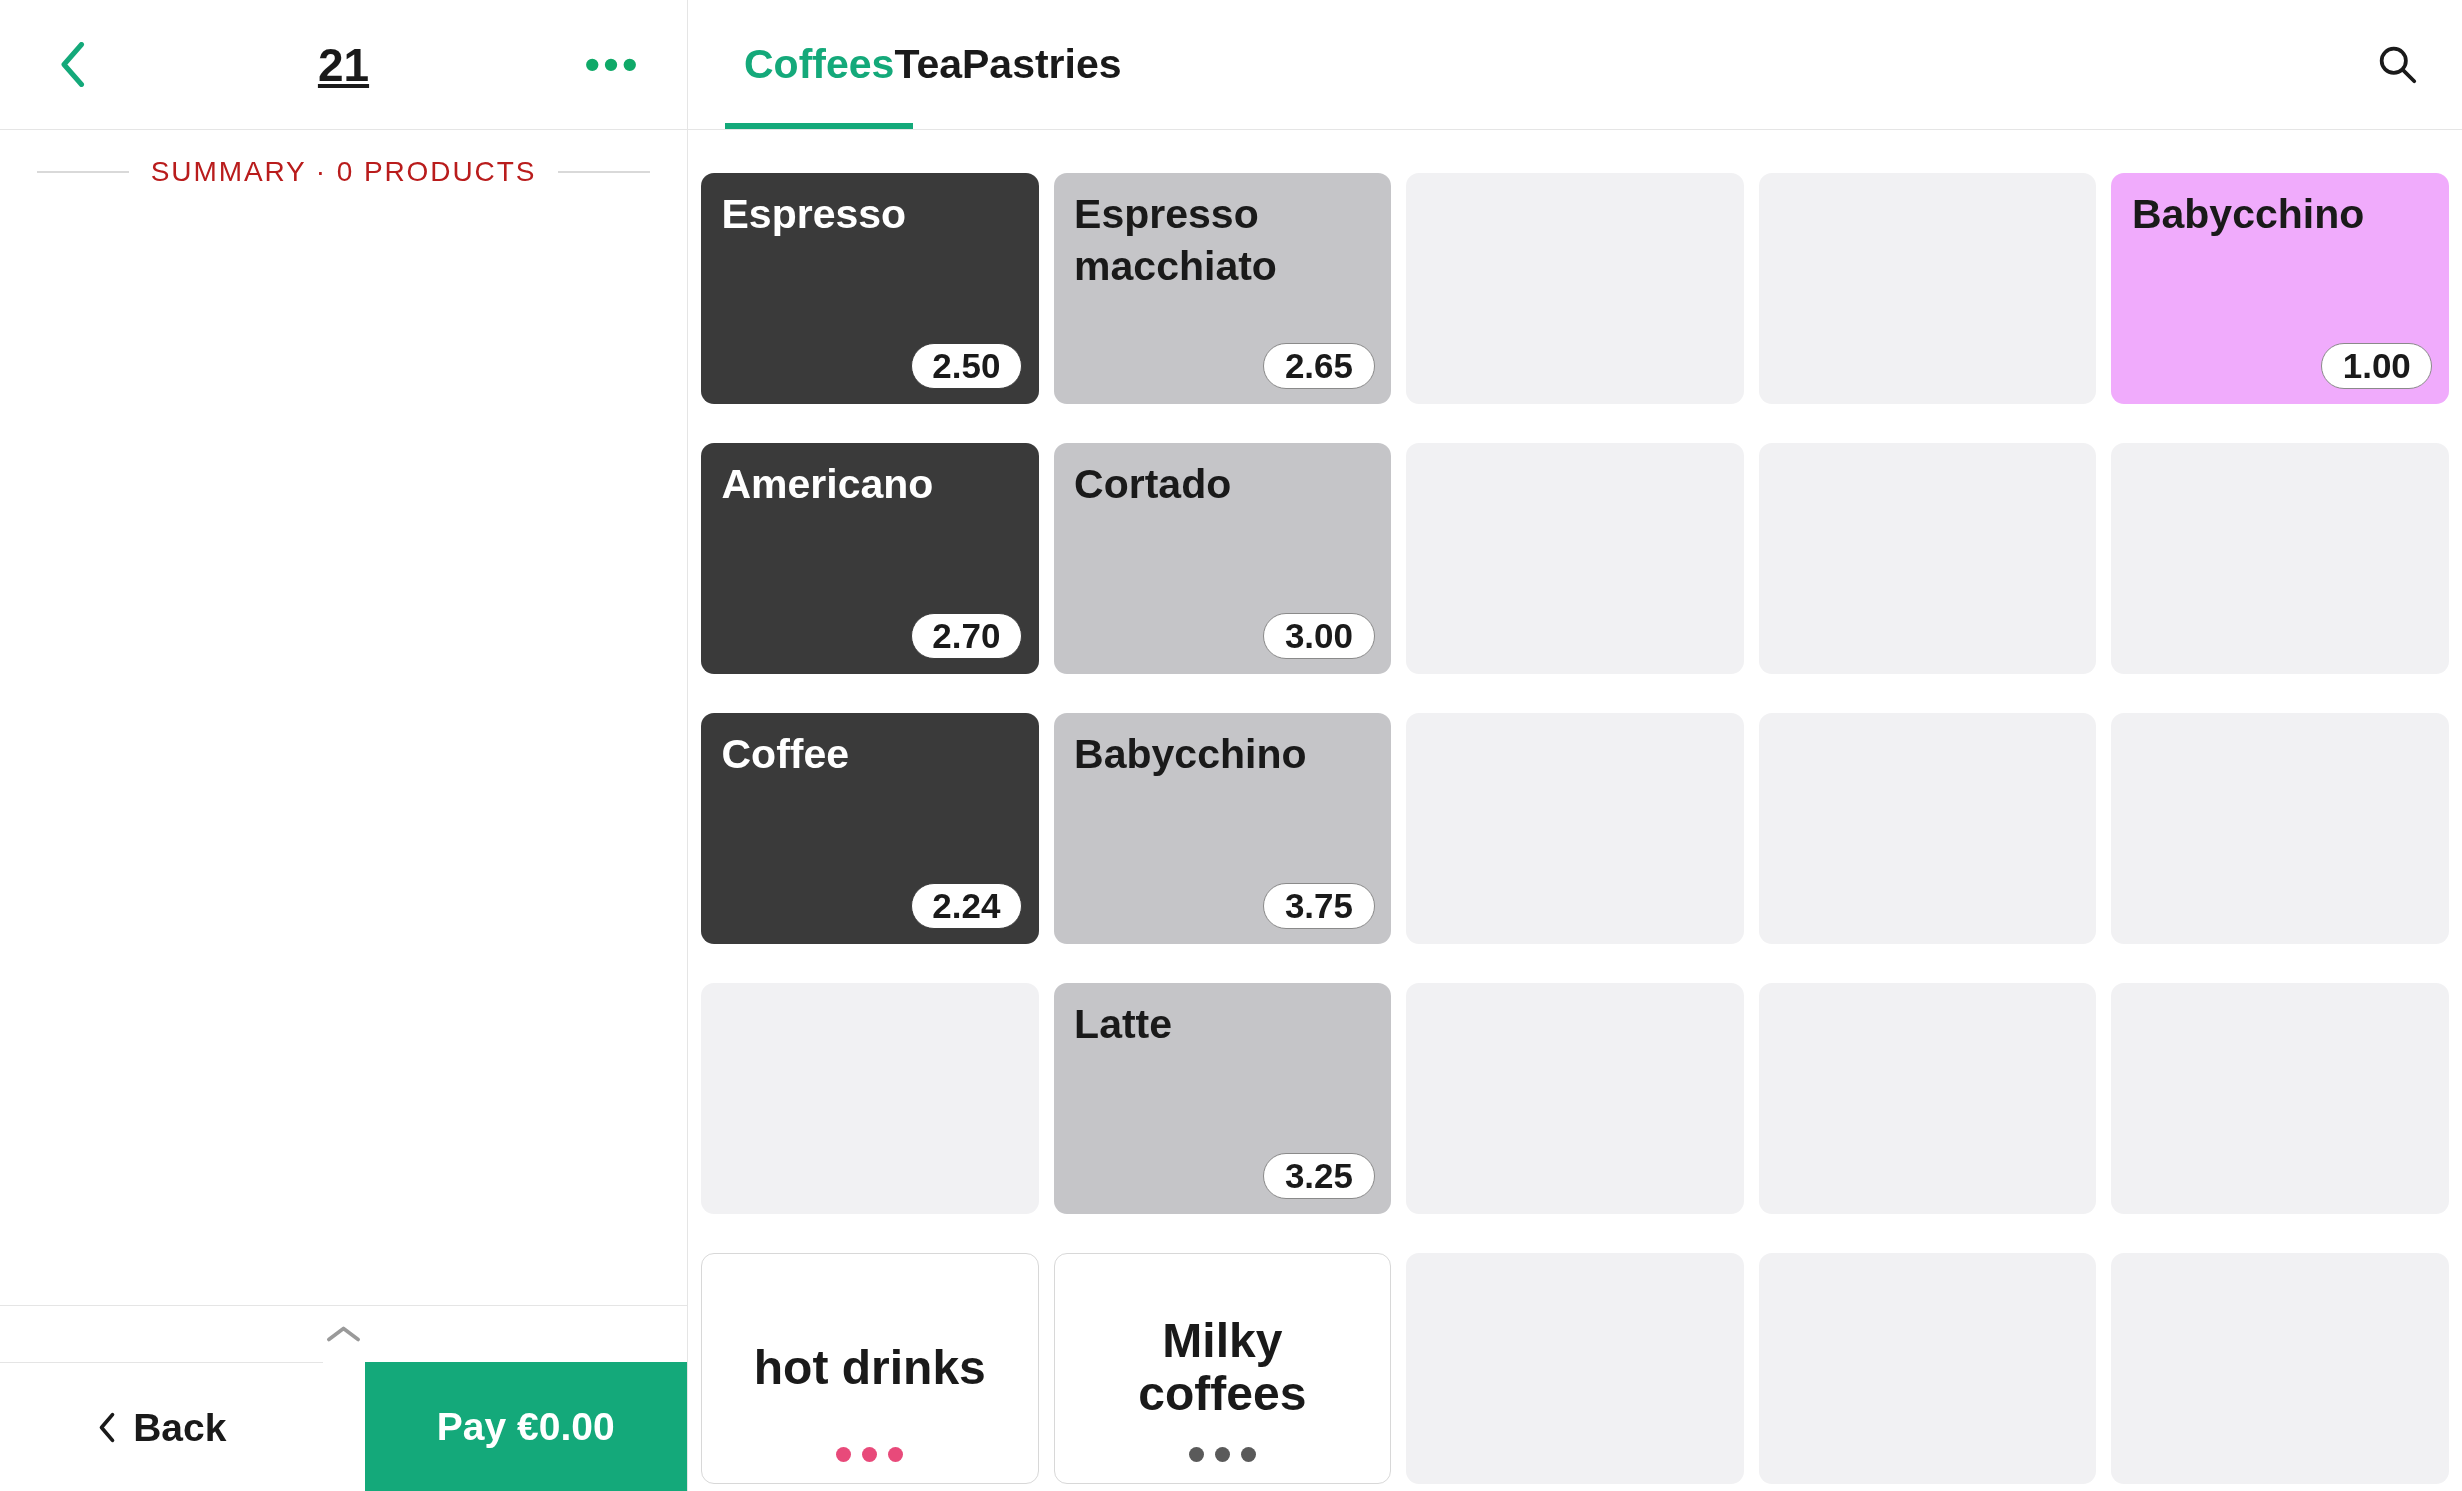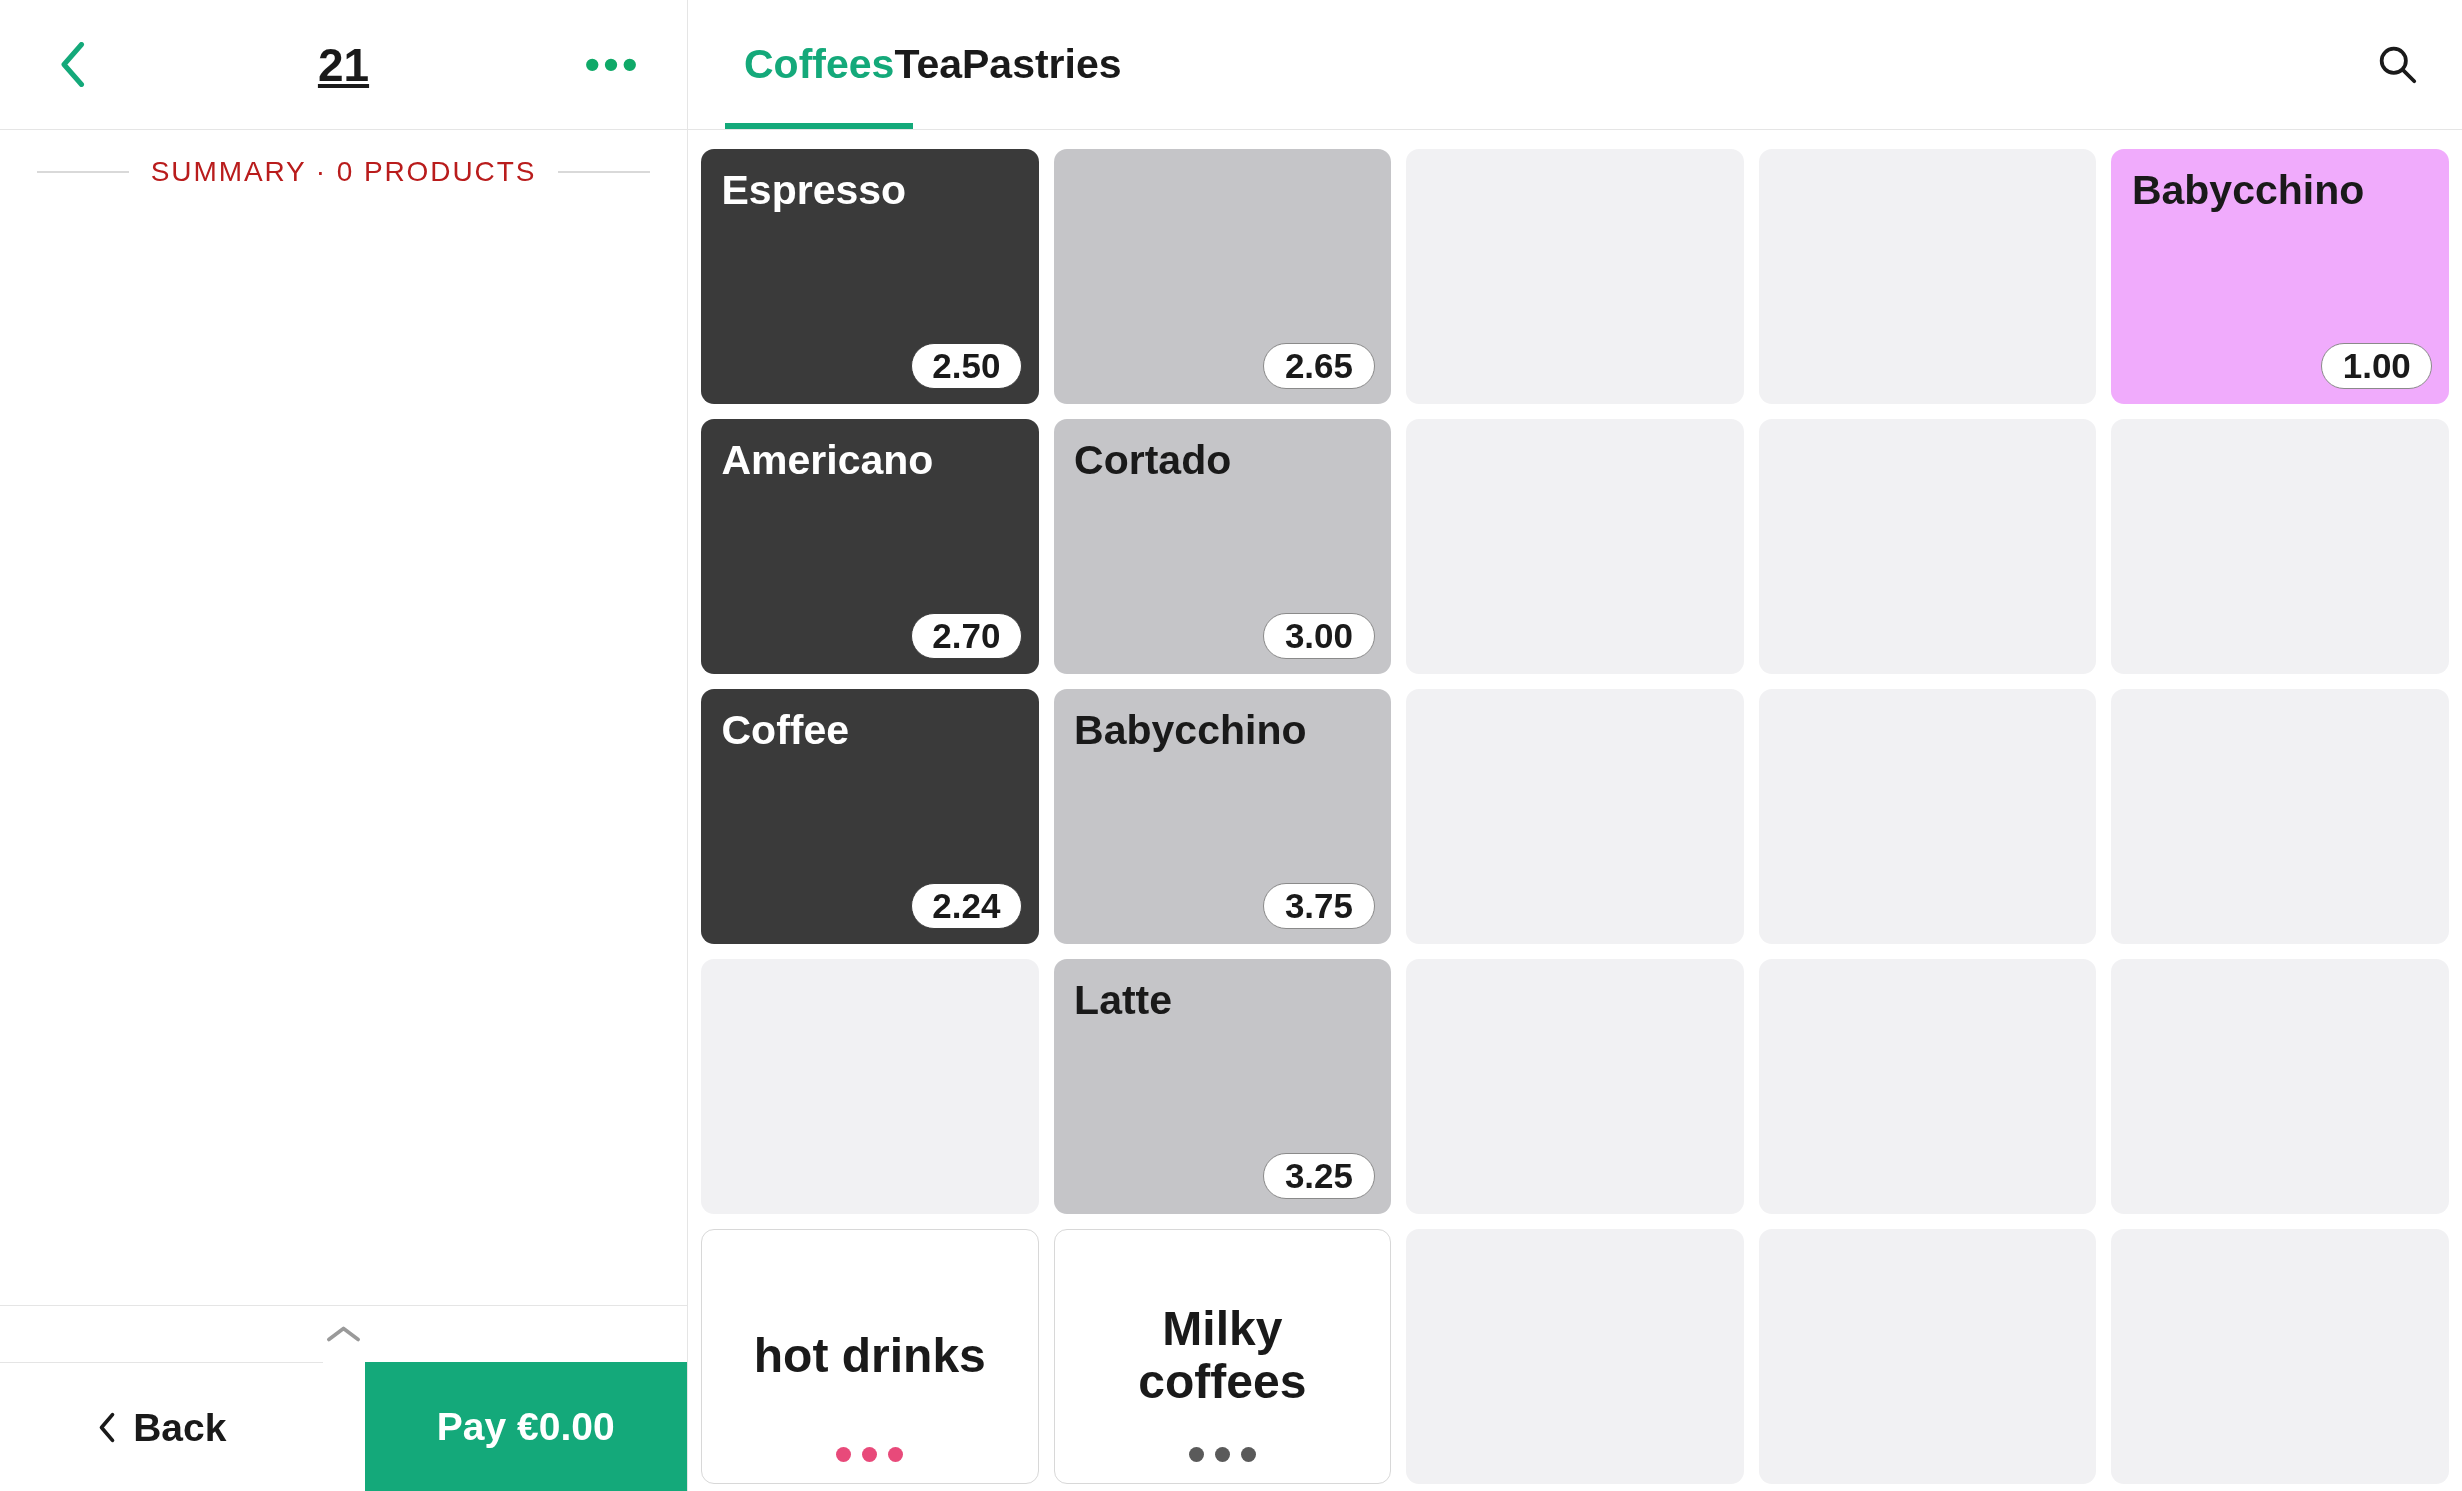--- a/index.html
+++ b/index.html
@@ -184,20 +184,21 @@
     gap: 15px;
     height: 100%;
   }
   .tile {
     border-radius: 13px;
     position: relative;
     padding: 16.7px 20.5px;
     display: flex;
     flex-direction: column;
     cursor: pointer;
+    margin-top: 24px;
   }
   .tile.dark { background: #3a3a3a; }
   .tile.grey { background: #c5c5c8; }
   .tile.purple { background: #f0abfc; }
   .tile.empty { background: #f1f1f3; cursor: default; }
   .tile.sub {
     background: #ffffff;
     border: 1.9px solid #d8d8d8;
     align-items: center;
     justify-content: center;
@@ -304,20 +305,21 @@
         </svg>
       </div>
     </div>
     <div class="grid-wrap">
       <div class="grid" id="grid">
           <div class="tile dark">
             <div class="title">Espresso</div>
             <div class="price">2.50</div>
           </div>
           <div class="tile grey">
+            <div class="title">Espresso macchiato</div>
             <div class="price">2.65</div>
           </div>
           <div class="tile empty"></div>
           <div class="tile empty"></div>
           <div class="tile purple">
             <div class="title">Babycchino</div>
             <div class="price">1.00</div>
           </div>
           <div class="tile dark">
             <div class="title">Americano</div>

